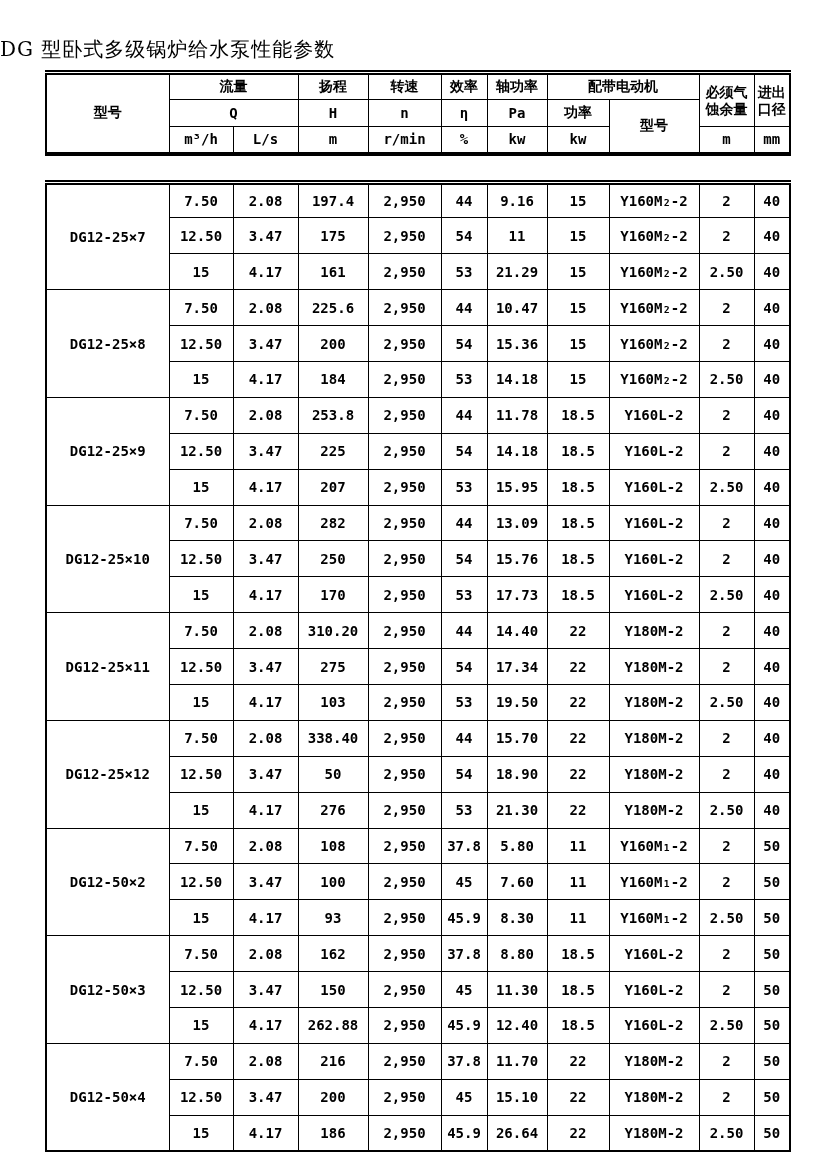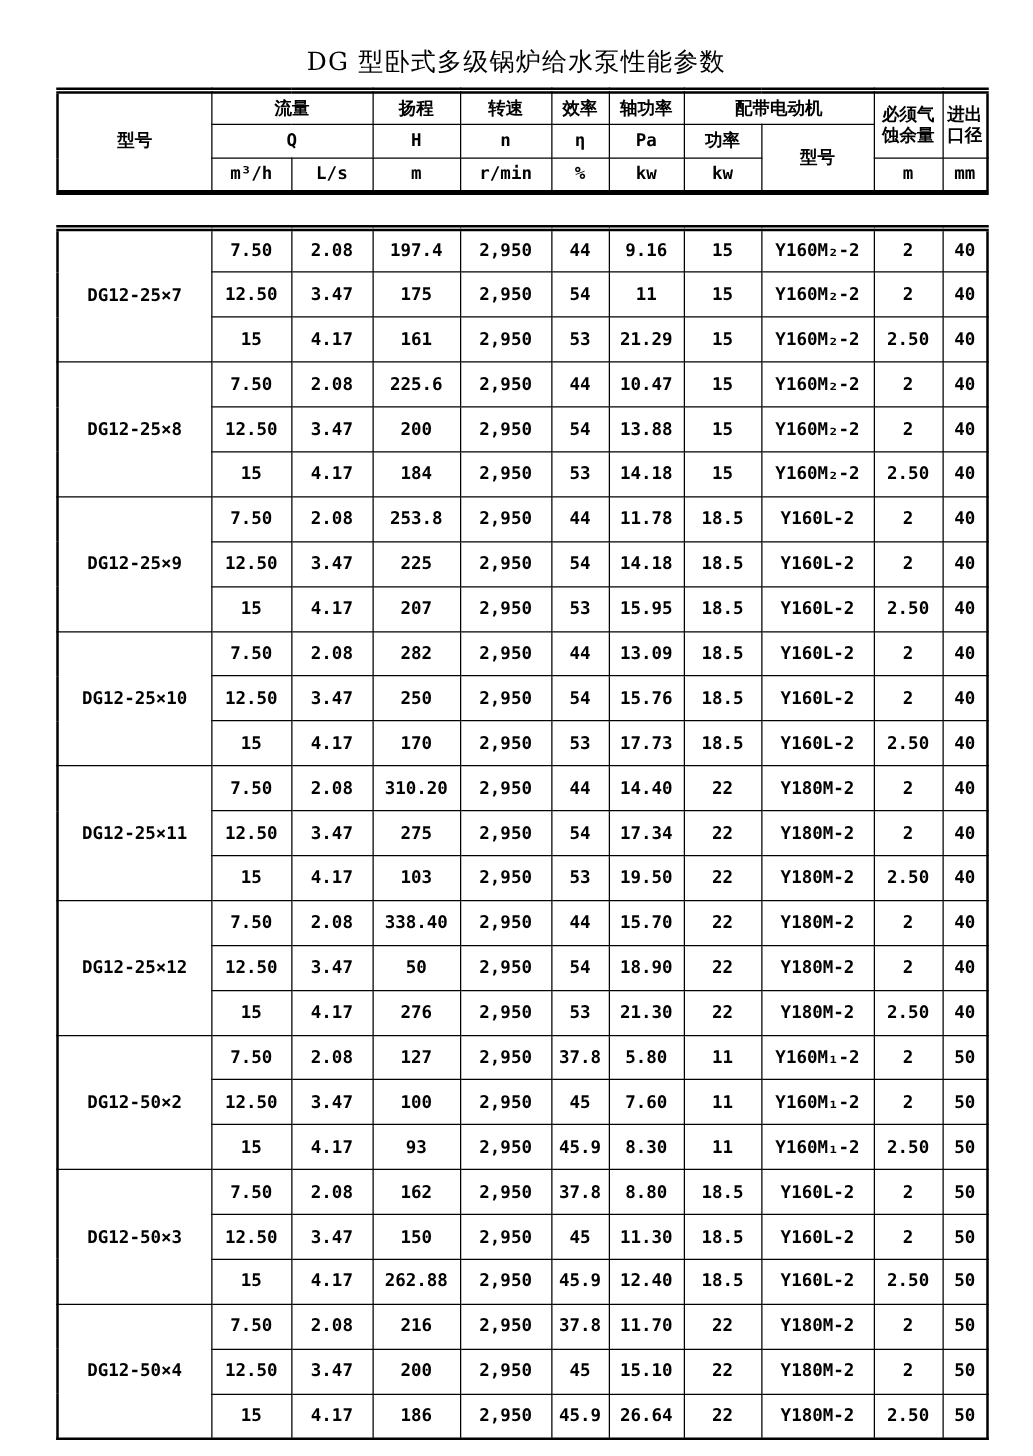--- a/index.html
+++ b/index.html
@@ -9,21 +9,20 @@
     background: #ffffff;
     color: #000000;
     font-family: "DejaVu Sans Mono", monospace;
     overflow: hidden;
     position: relative;
   }
   .doc-title {
     margin: 0;
     padding-top: 36px;
     padding-bottom: 7px;
-    text-align: center;
     font-family: "DejaVu Serif", "Liberation Serif", serif;
     font-size: 20px;
     font-weight: normal;
     letter-spacing: 1px;
   }
   table.tbl {
     border-collapse: collapse;
     table-layout: fixed;
     width: 744px;
     margin-left: 45px;
@@ -181,21 +180,21 @@
           <td>Y160M₂-2</td>
           <td>2</td>
           <td>40</td>
         </tr>
         <tr>
           <td>12.50</td>
           <td>3.47</td>
           <td>200</td>
           <td>2,950</td>
           <td>54</td>
-          <td>13.88</td>
+          <td>15.36</td>
           <td>15</td>
           <td>Y160M₂-2</td>
           <td>2</td>
           <td>40</td>
         </tr>
         <tr>
           <td>15</td>
           <td>4.17</td>
           <td>184</td>
           <td>2,950</td>
@@ -351,21 +350,21 @@
           <td>21.30</td>
           <td>22</td>
           <td>Y180M-2</td>
           <td>2.50</td>
           <td>40</td>
         </tr>
         <tr>
           <td rowspan="3">DG12-50×2</td>
           <td>7.50</td>
           <td>2.08</td>
-          <td>127</td>
+          <td>108</td>
           <td>2,950</td>
           <td>37.8</td>
           <td>5.80</td>
           <td>11</td>
           <td>Y160M₁-2</td>
           <td>2</td>
           <td>50</td>
         </tr>
         <tr>
           <td>12.50</td>

